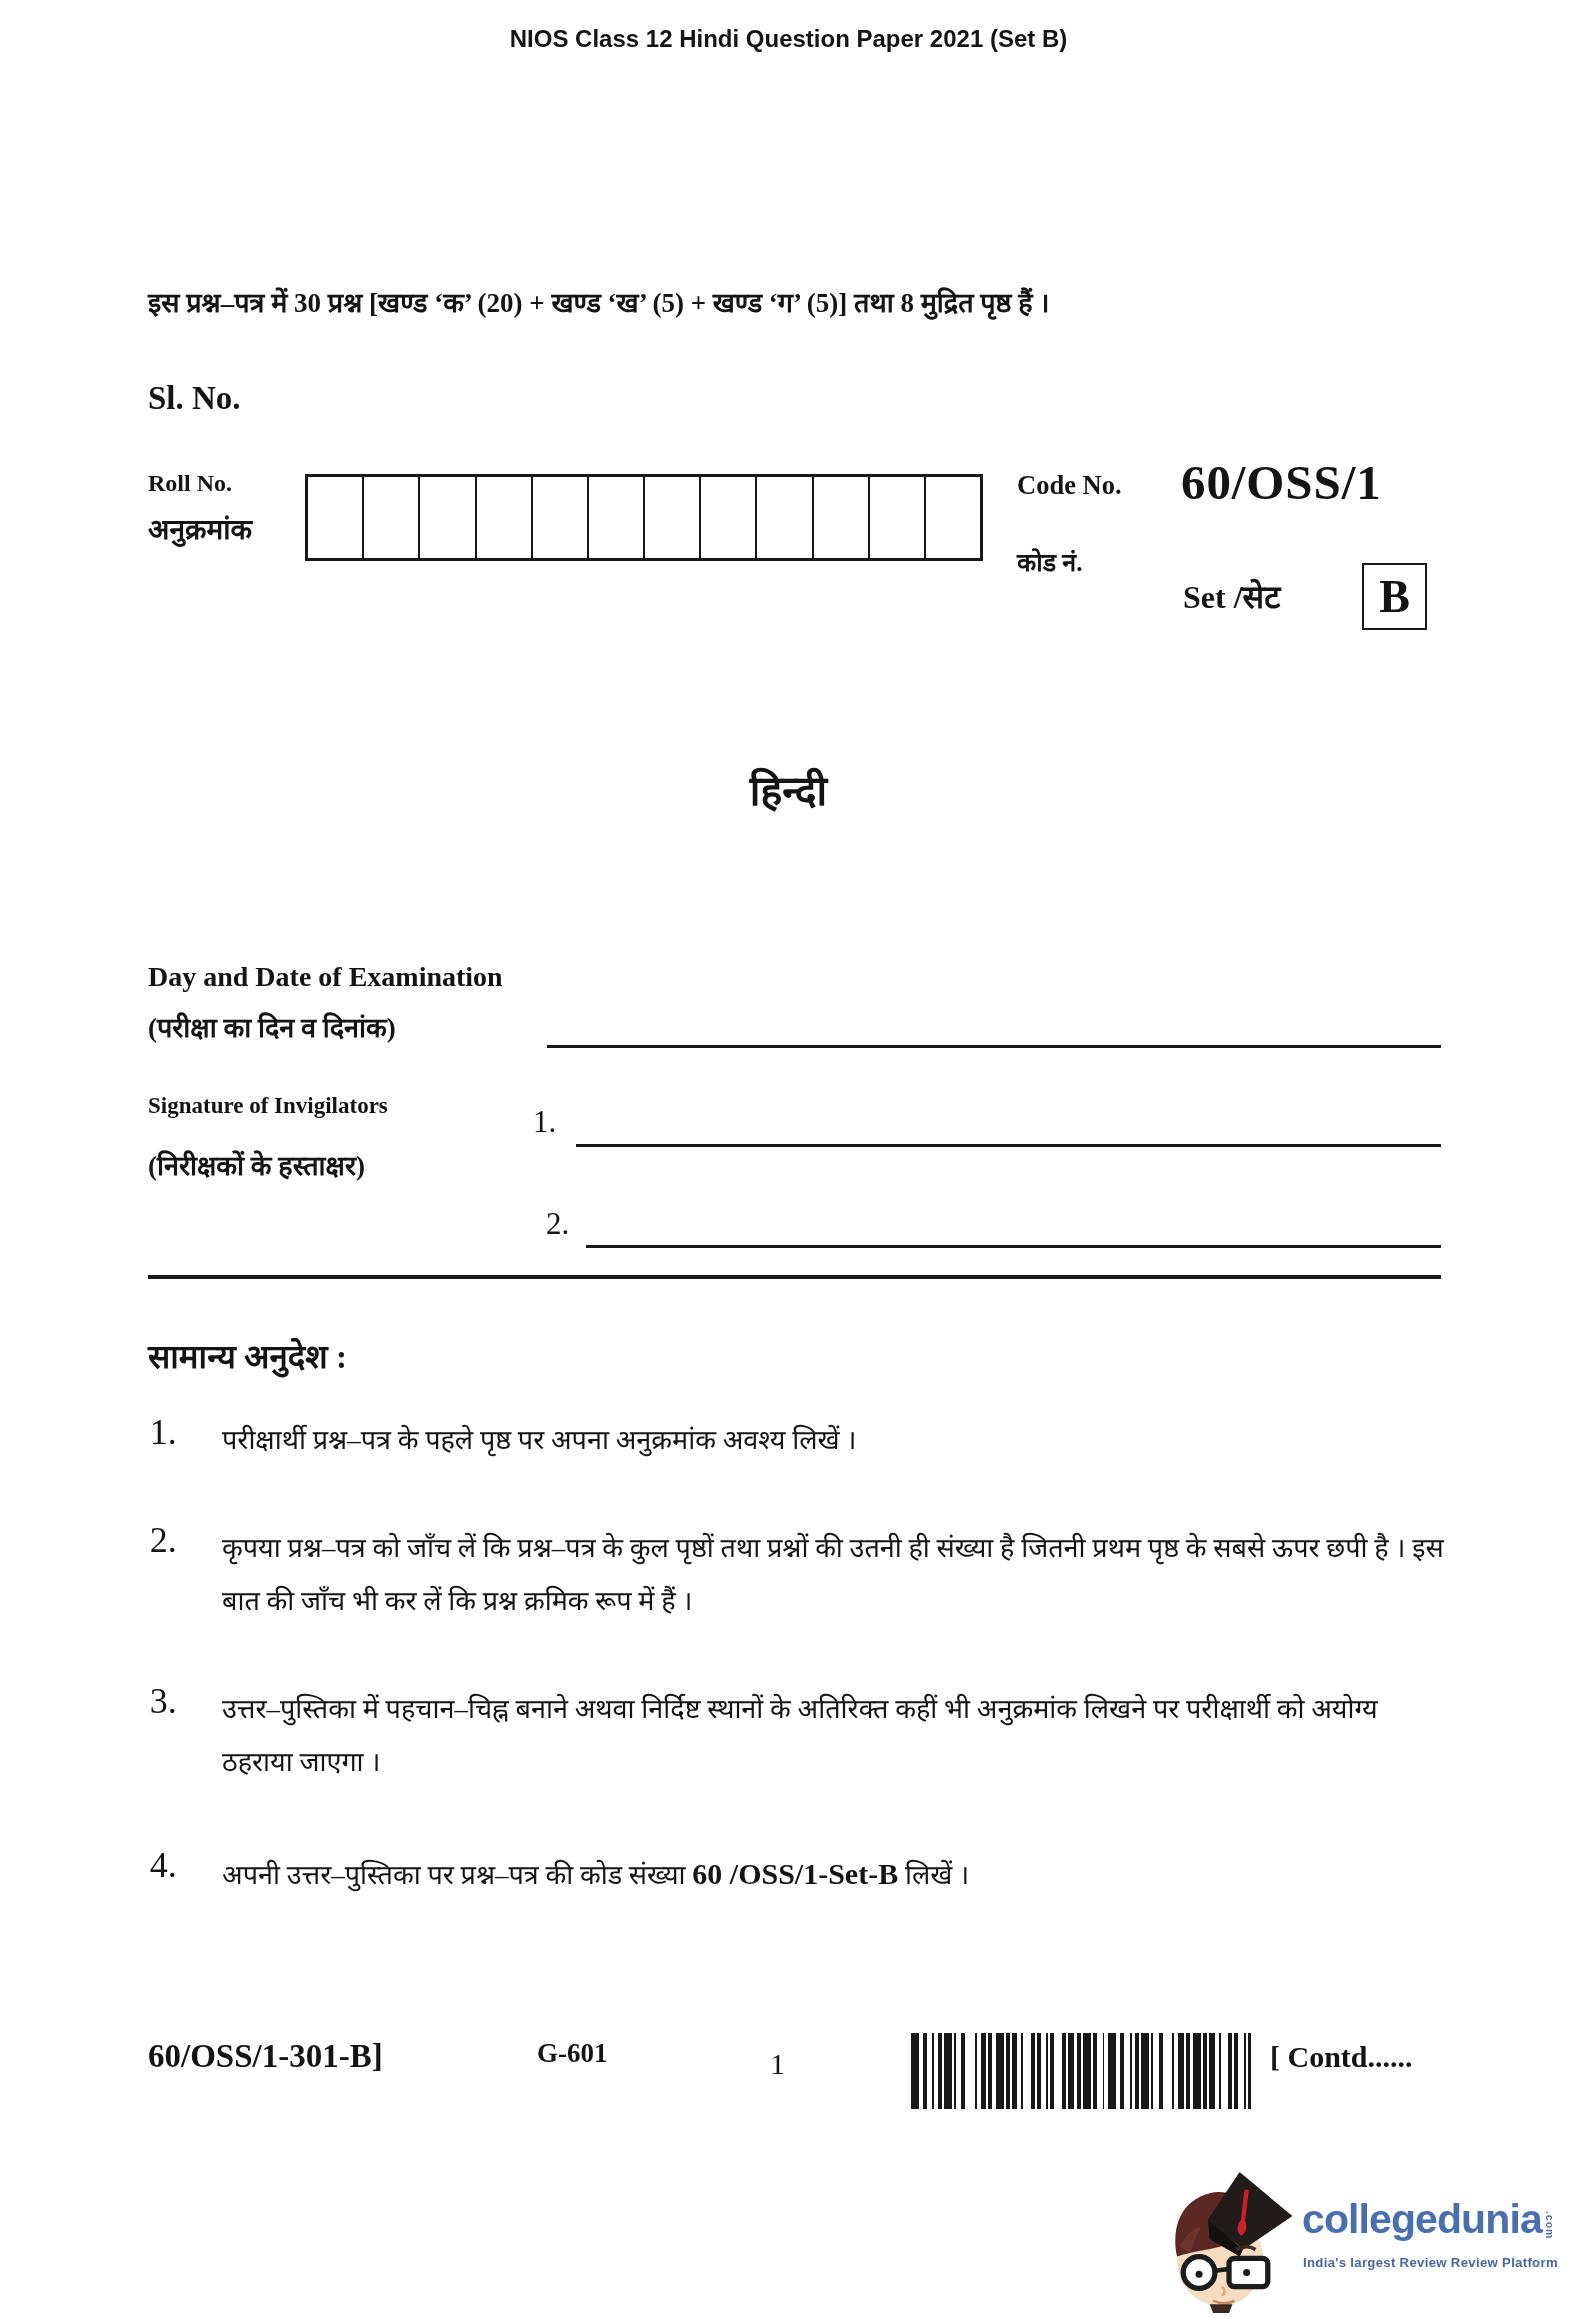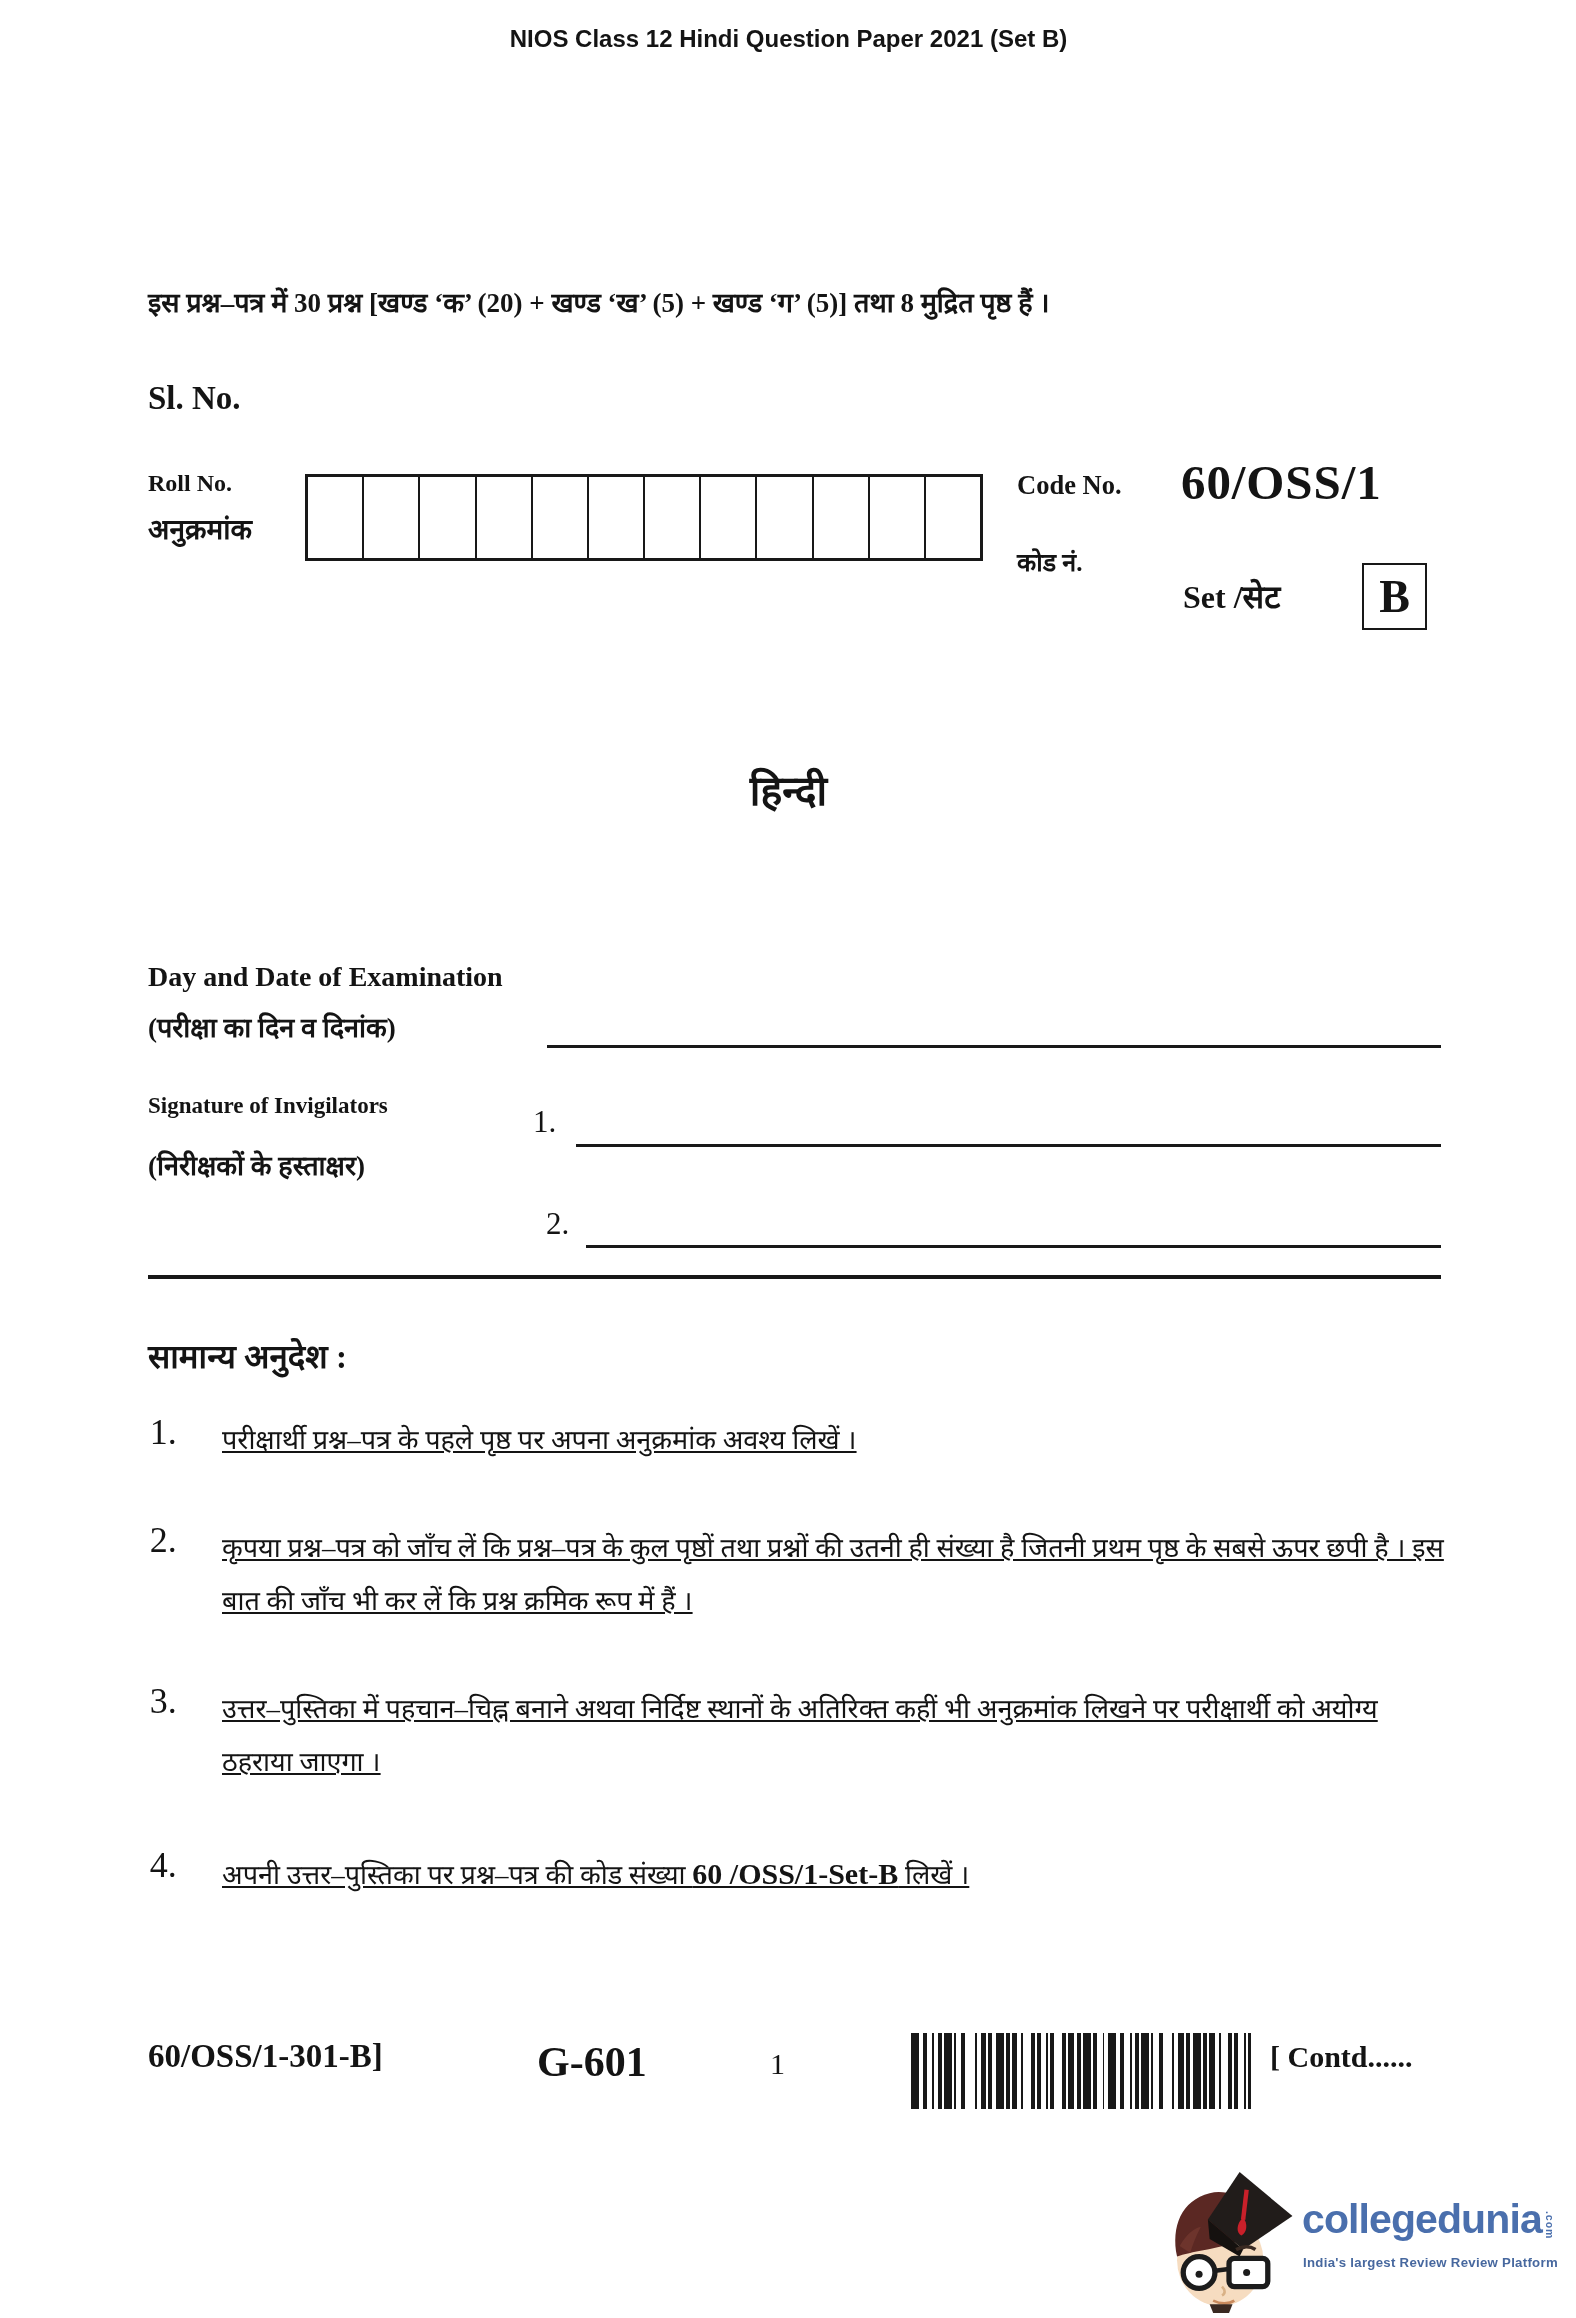--- a/index.html
+++ b/index.html
@@ -55,25 +55,25 @@
   .sig1-line { left:576px; top:1144px; width:865px; }
   .sig2-no { position:absolute; left:546px; top:1206px; font-size:31px; }
   .sig2-line { left:586px; top:1245px; width:855px; }
 
   .full-rule { left:148px; top:1275px; width:1293px; height:3.5px; }
 
   .instr-heading { position:absolute; left:148px; top:1333px; font-size:33px; font-weight:bold; }
 
   .instr-item { position:absolute; left:148px; width:1301px; }
   .instr-no { position:absolute; left:1.8px; top:-3.5px; font-size:36px; }
-  .instr-text { margin-left:74px; font-size:27px; line-height:53px;text-decoration:underline; }
+  .instr-text { margin-left:74px; font-size:27px; line-height:53px; }
   .instr-code { font-family:"Liberation Serif","DejaVu Serif",serif; font-weight:bold; font-size:30px; }
 
   .f-code  { position:absolute; left:148px; top:2038px; font-size:33px; font-weight:bold; }
-  .f-g     { position:absolute; left:537px; top:2038px; font-size:42px; font-weight:bold; }
+  .f-g     { position:absolute; left:537px; top:2038px; font-size:27px; font-weight:bold; }
   .f-page  { position:absolute; left:770px; top:2047px; font-size:30px; }
   .barcode { position:absolute; left:911px; top:2033px; width:344px; height:76px; display:flex; align-items:stretch; overflow:hidden; }
   .bar-b { background:#181818; }
   .bar-w { background:#ffffff; }
   .f-contd { position:absolute; left:1270px; top:2040px; font-size:30px; font-weight:bold; }
 
   .logo { position:absolute; left:1155px; top:2165px; width:415px; height:148px; }
   .mascot { position:absolute; left:0; top:0; width:141px; height:148px; }
   .brand-row { position:absolute; left:147px; top:34px; display:flex; align-items:flex-start; }
   .brand {

